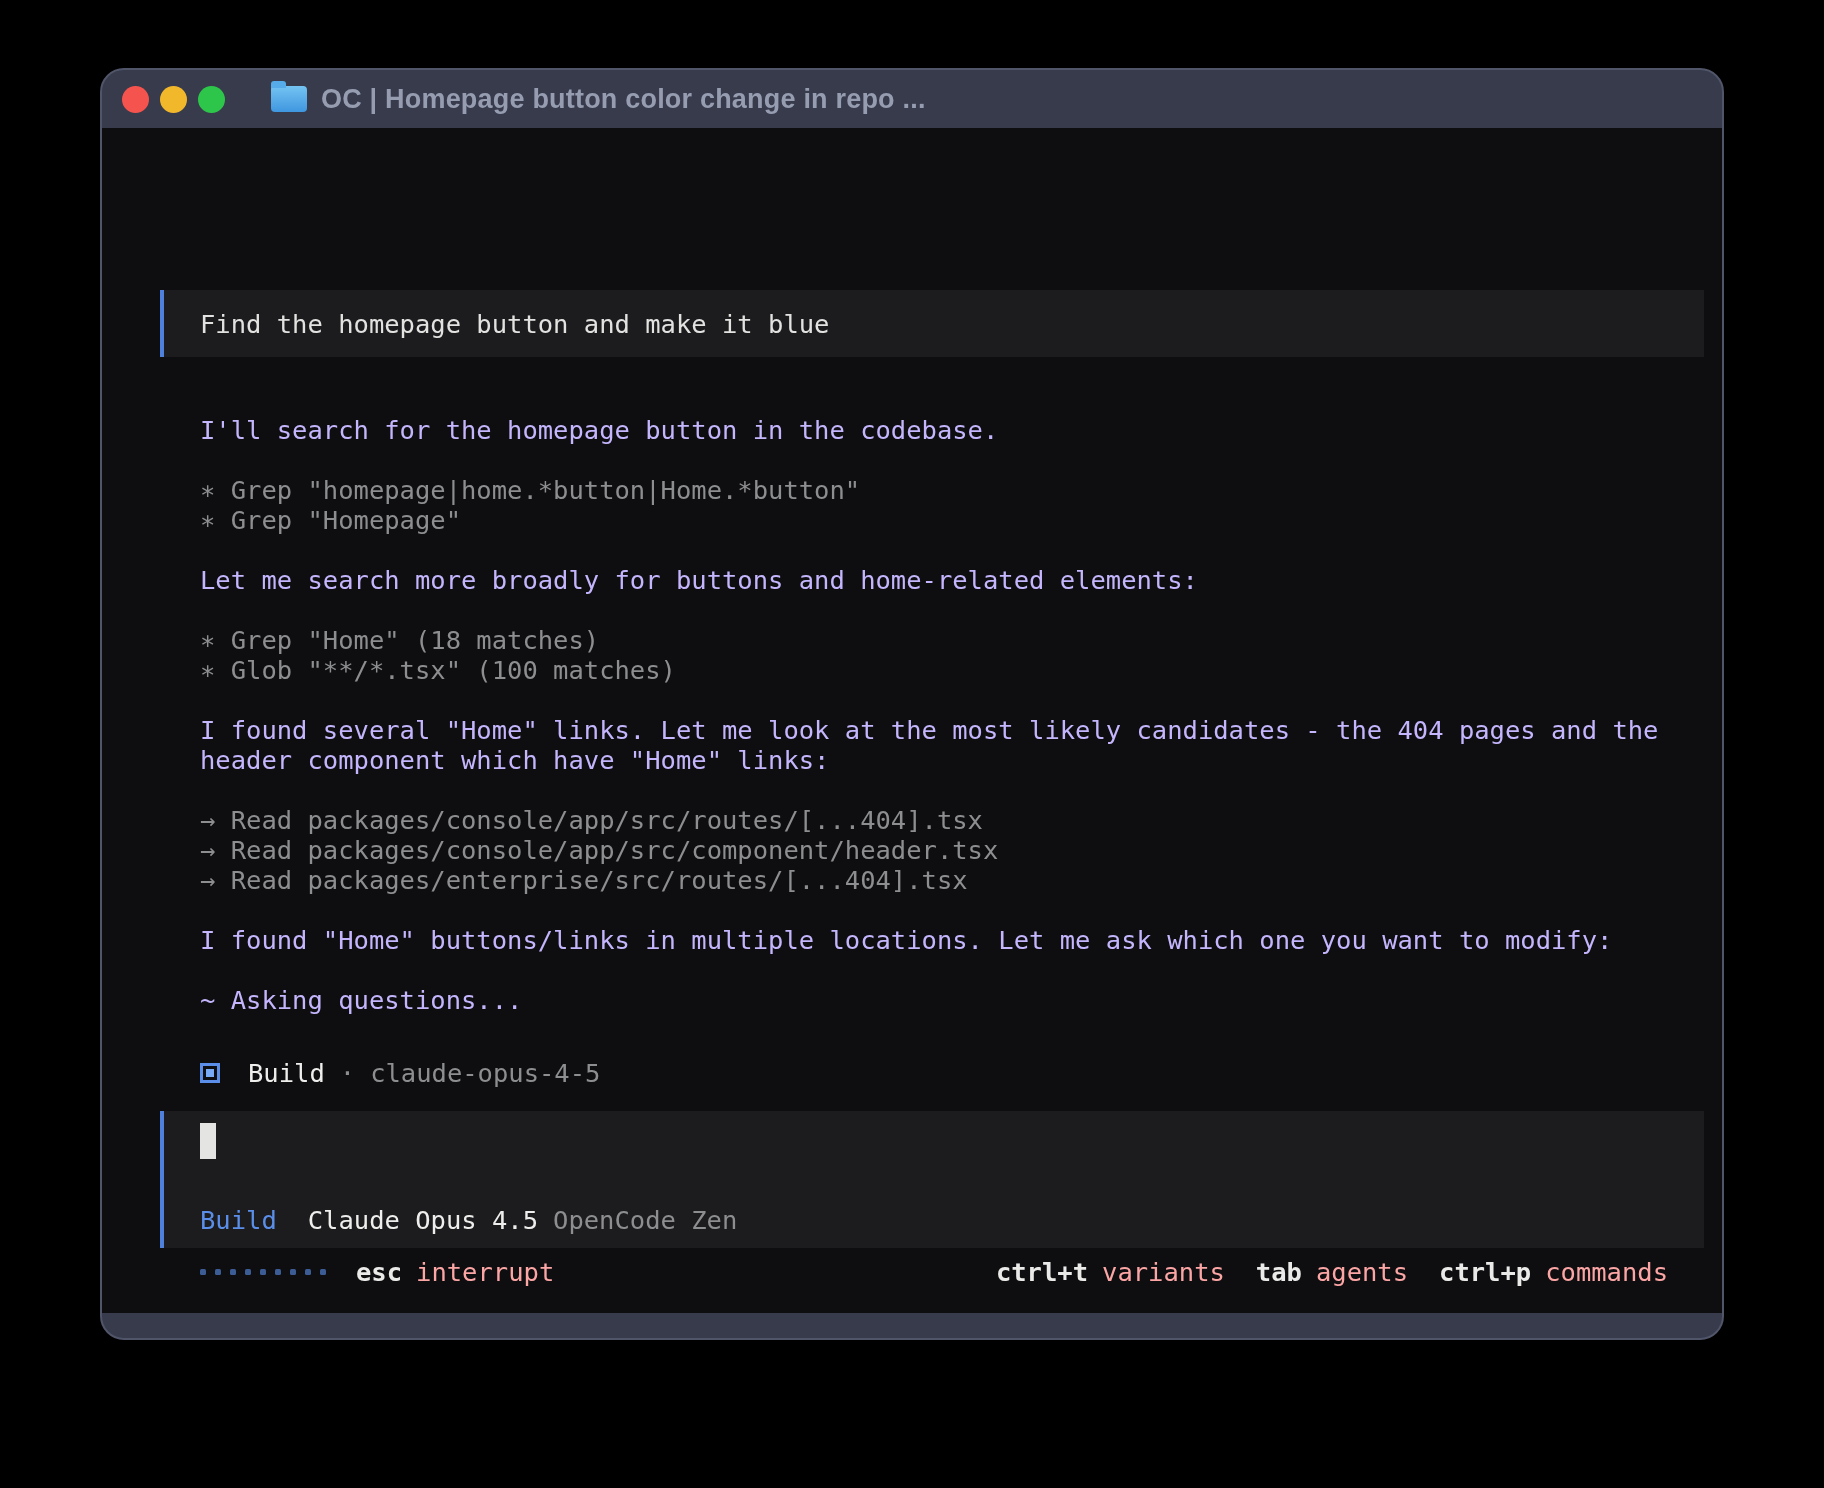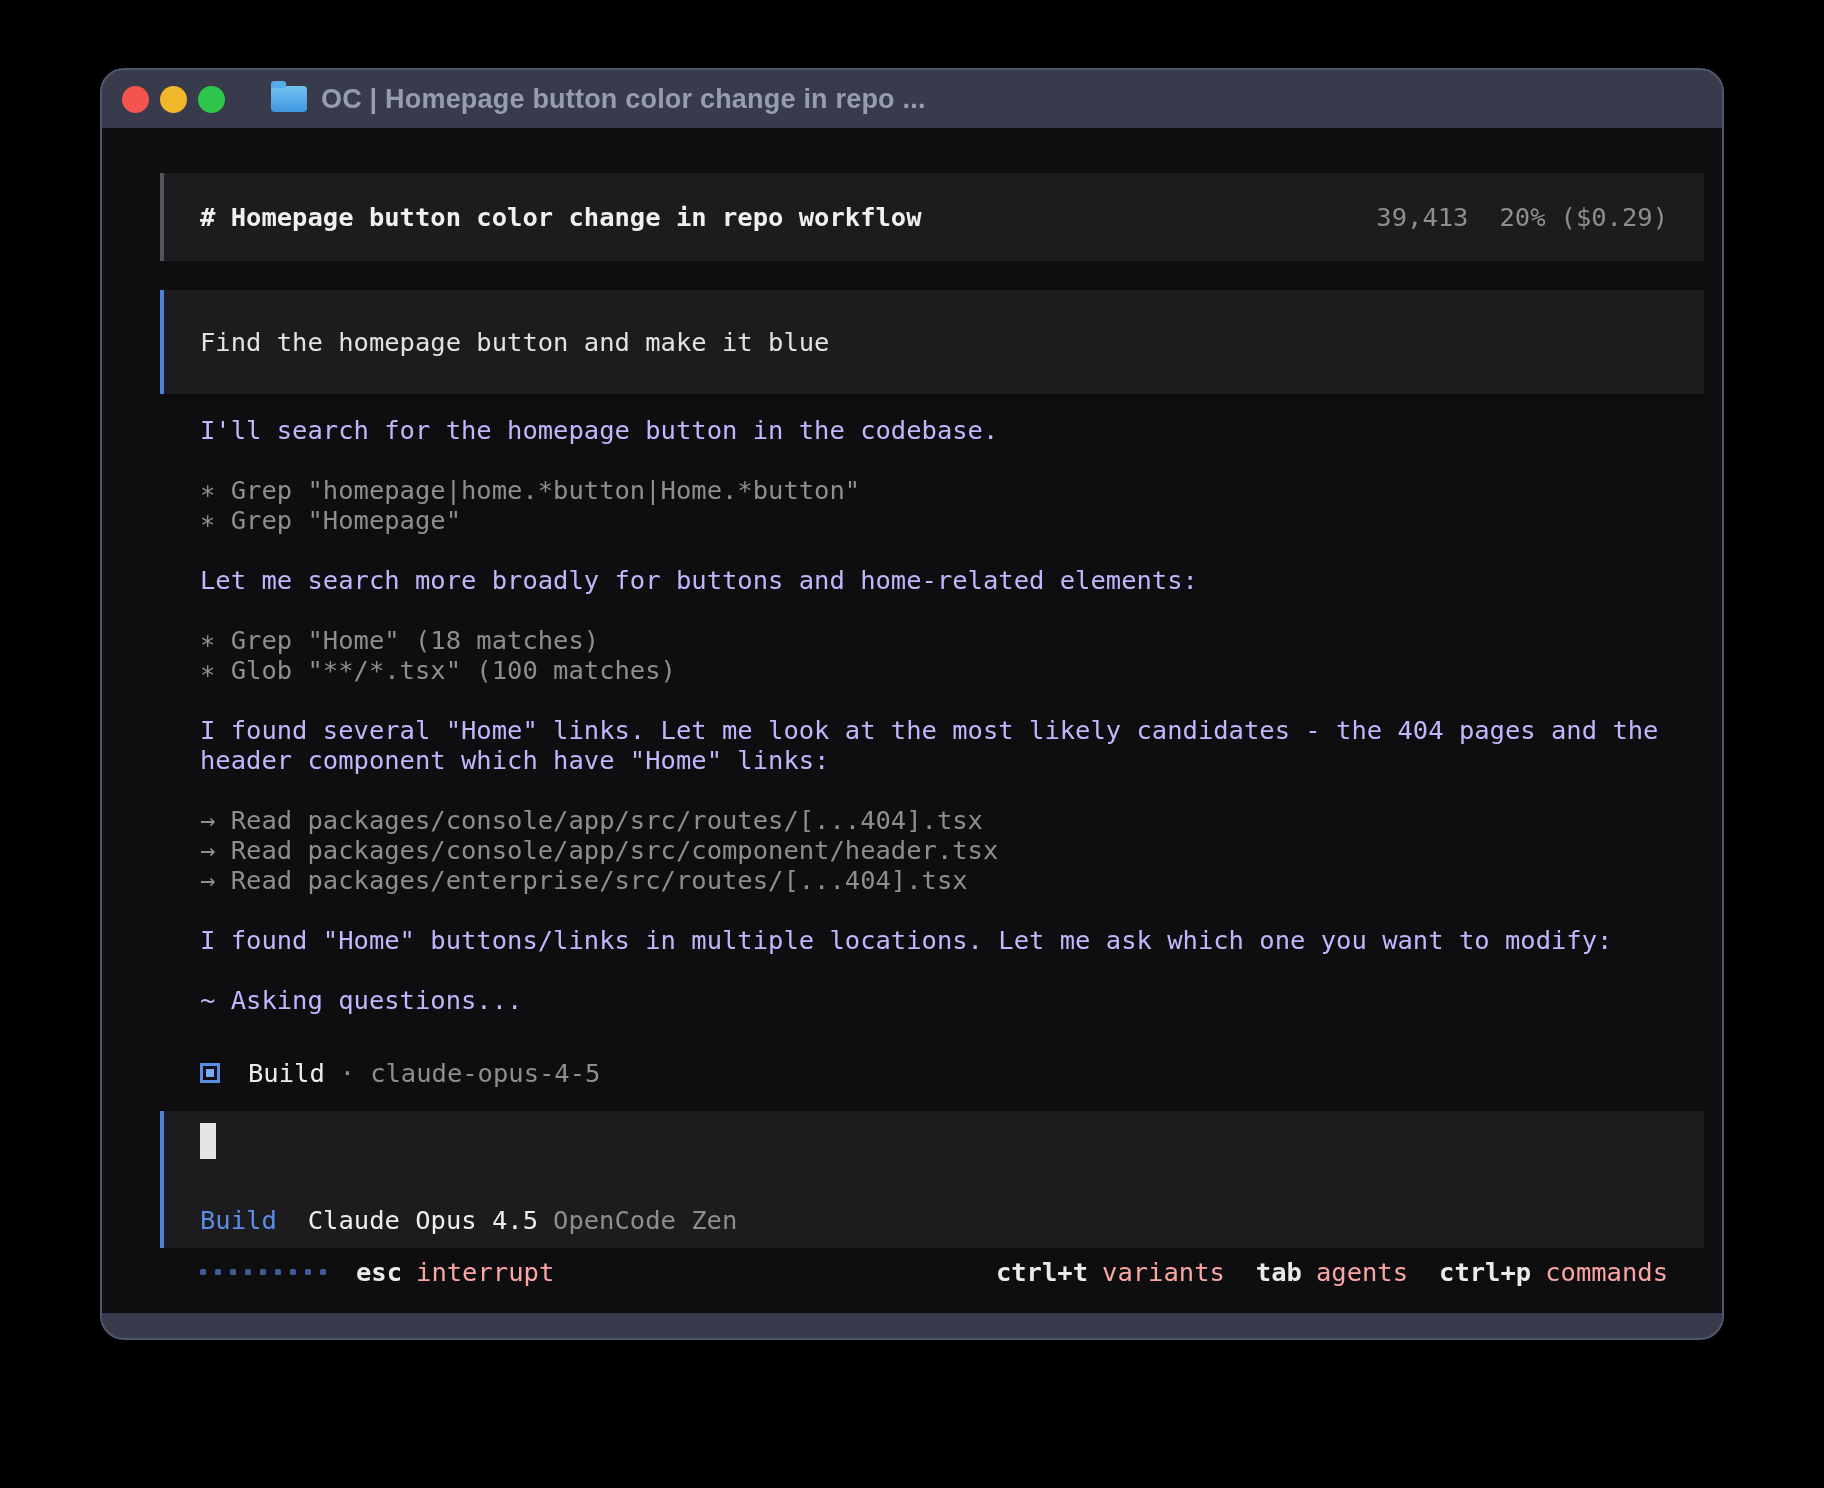--- a/index.html
+++ b/index.html
@@ -28,21 +28,21 @@
   
   .terminal{position:absolute;left:0;right:0;top:58px;height:1185px;background:#0e0e10;}
   .col{position:absolute;left:58px;top:0;width:1544px;height:100%;font-size:25.5px;}
   .block{position:absolute;left:0;width:100%;box-sizing:border-box;background:#1c1c1f;
     border-left:4px solid #55565c;padding:0 36px;}
   .header-block{top:45px;height:88px;display:flex;align-items:center;justify-content:space-between;}
   .htitle{color:#f0f0ee;font-weight:bold;white-space:pre;}
   .hstats{color:#8d8e90;white-space:pre;display:flex;}
   .hstats .tokens{margin-right:31px;}
   .hstats .ctx{margin-right:15px;}
-  .user-block{top:162px;height:104px;display:flex;align-items:center;border-left-color:#4f81dc;color:#e2e2e0;white-space:pre;}
+  .user-block{top:162px;height:67px;display:flex;align-items:center;border-left-color:#4f81dc;color:#e2e2e0;white-space:pre;}
   .messages{position:absolute;left:0;top:287px;width:100%;}
   .mline{height:30px;line-height:30px;padding-left:40px;white-space:pre;}
   .mline.plain{color:#c4b5fd;}
   .mline.muted{color:#8d8e90;}
   .agent-row{position:absolute;left:0;top:930px;height:30px;display:flex;align-items:center;padding-left:40px;}
   .agent-icon{width:14px;height:14px;border:3px solid #5b8ee9;display:inline-flex;align-items:center;justify-content:center;}
   .agent-icon .inner{width:8px;height:8px;background:#79aaf5;}
   .agent-name{color:#eeeeec;margin-left:28px;white-space:pre;}
   .agent-sep{color:#8d8e90;margin-left:15px;}
   .agent-model{color:#8d8e90;margin-left:15px;white-space:pre;}
@@ -74,28 +74,20 @@
       <span class="light yellow"></span>
       <span class="light green"></span>
     </div>
     <span class="folder"></span>
     <span class="titletext">OC | Homepage button color change in repo ...</span>
   </div>
 
   <div class="terminal">
     <div class="col">
 
-      <div class="block header-block">
-        <span class="htitle"># Homepage button color change in repo workflow</span>
-        <span class="hstats">
-          <span class="tokens">39,413</span>
-          <span class="ctx">20%</span>
-          <span class="cost">($0.29)</span>
-        </span>
-      </div>
 
       <div class="block user-block">
         <span>Find the homepage button and make it blue</span>
       </div>
 
       <div class="messages" id="messages">
           <div class="mline plain">I'll search for the homepage button in the codebase.</div>
           <div class="mline plain">&nbsp;</div>
           <div class="mline muted">∗ Grep "homepage|home.*button|Home.*button"</div>
           <div class="mline muted">∗ Grep "Homepage"</div>

